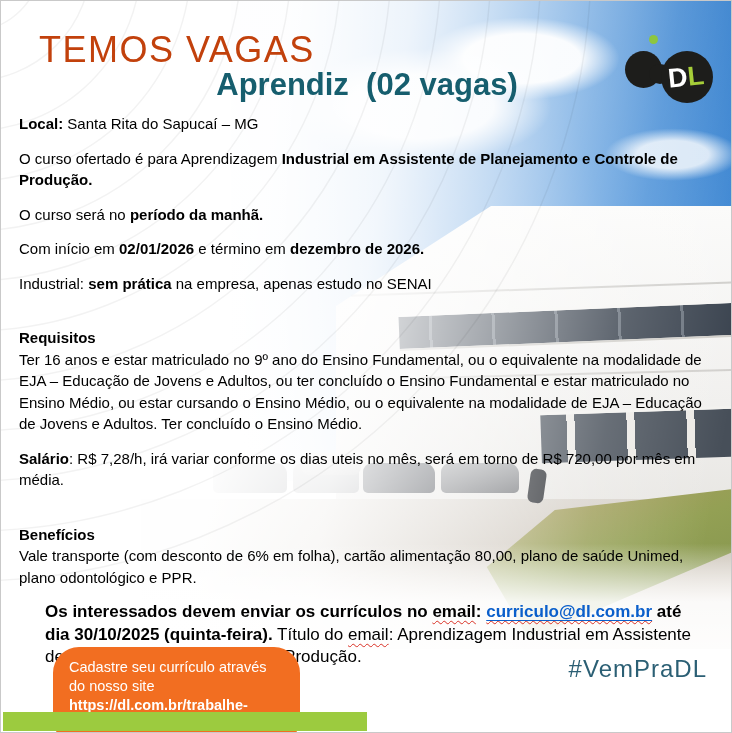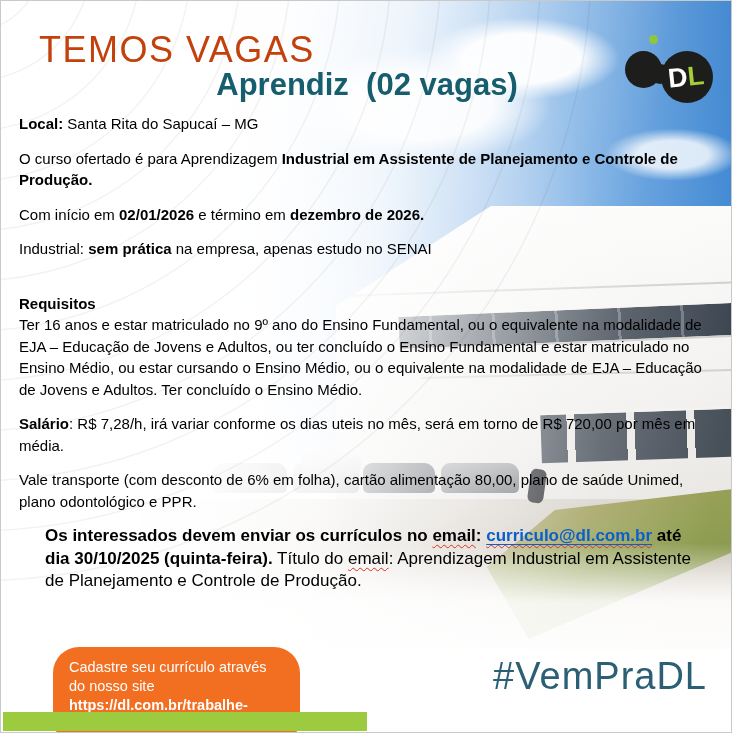--- a/index.html
+++ b/index.html
@@ -89,21 +89,21 @@
   
   .site-btn{
     position:absolute; left:52px; top:646px; width:247px;
     background:#F26E21; color:#fff; border:none; border-radius:26px;
     padding:11px 16px; font-family:"Liberation Sans", sans-serif;
     font-size:14.5px; line-height:19px; text-align:left; cursor:pointer;
   }
   .site-btn b{font-weight:700;}
   .hashtag{
     position:absolute; right:26px; top:654px;
-    font-size:38px; font-weight:300; letter-spacing:1px; color:#2B5F74;
+    font-size:24px; font-weight:300; letter-spacing:1px; color:#2B5F74;
   }
   .green-bar{position:absolute; left:2px; top:711px; width:364px; height:19px; background:#9CCB3F;}
 </style>
 </head>
 <body>
 
 <div class="poster">
 
   <div class="bg sky"></div>
   <div class="bg building"></div>
@@ -148,30 +148,32 @@
       <div class="c big"></div>
       <div class="dot"></div>
       <div class="letters"><span class="d">D</span><span class="l">L</span></div>
     </div>
 
     <div class="doc-body">
       <p><b>Local:</b><span> Santa Rita do Sapucaí – MG</span></p>
 
       <p><span>O curso ofertado é para Aprendizagem </span><b>Industrial em Assistente de Planejamento e Controle de Produção.</b></p>
 
+      <p><span>O curso será no </span><b>período da manhã.</b></p>
 
       <p><span>Com início em </span><b>02/01/2026</b><span> e término em </span><b>dezembro de 2026.</b></p>
 
       <p><span>Industrial: </span><b>sem prática</b><span> na empresa, apenas estudo no SENAI</span></p>
 
       <p class="h">Requisitos</p>
       <p>Ter 16 anos e estar matriculado no 9º ano do Ensino Fundamental, ou o equivalente na modalidade de EJA – Educação de Jovens e Adultos, ou ter concluído o Ensino Fundamental e estar matriculado no Ensino Médio, ou estar cursando o Ensino Médio, ou o equivalente na modalidade de EJA – Educação de Jovens e Adultos. Ter concluído o Ensino Médio.</p>
 
       <p><b>Salário</b><span>: R$ 7,28/h, irá variar conforme os dias uteis no mês, será em torno de R$ 720,00 por mês em média.</span></p>
 
+      <p class="h">Benefícios</p>
       <p>Vale transporte (com desconto de 6% em folha), cartão alimentação 80,00, plano de saúde Unimed, plano odontológico e PPR.</p>
 
       <p class="cta"><b>Os interessados devem enviar os currículos no </b><b class="sq">email</b><b>: </b><span class="sq"><a class="link">curriculo@dl.com.br</a></span><b> até dia 30/10/2025 (quinta-feira).</b><span> Título do </span><span class="sq">email</span><span>: Aprendizagem Industrial em Assistente de Planejamento e Controle de Produção.</span></p>
     </div>
 
     <button class="site-btn"><span>Cadastre seu currículo através do nosso site </span><b>https://dl.com.br/trabalhe-conosco</b></button>
 
     <div class="hashtag">#VemPraDL</div>
 
     <div class="green-bar"></div>

